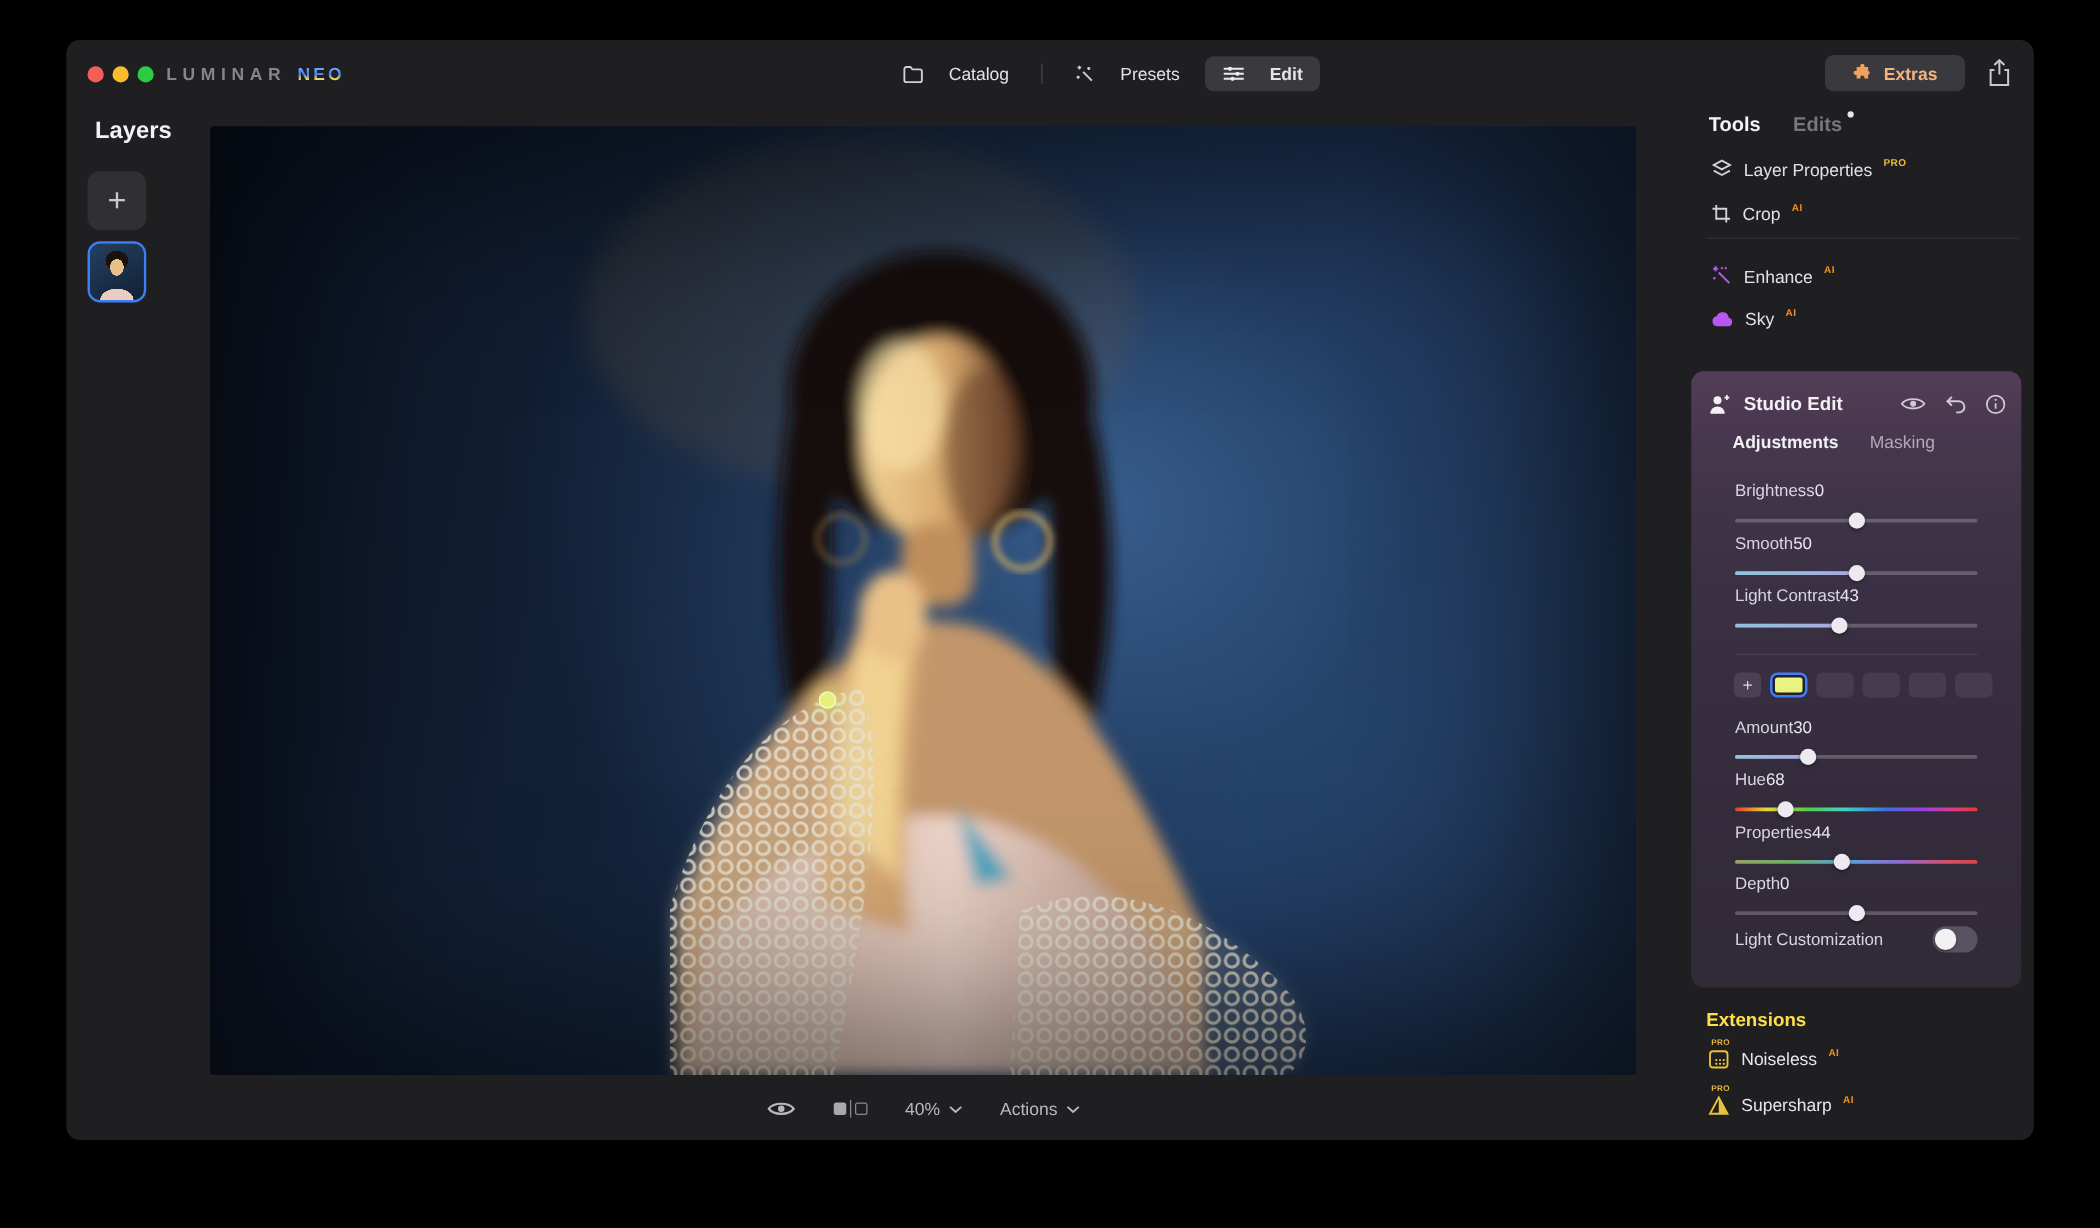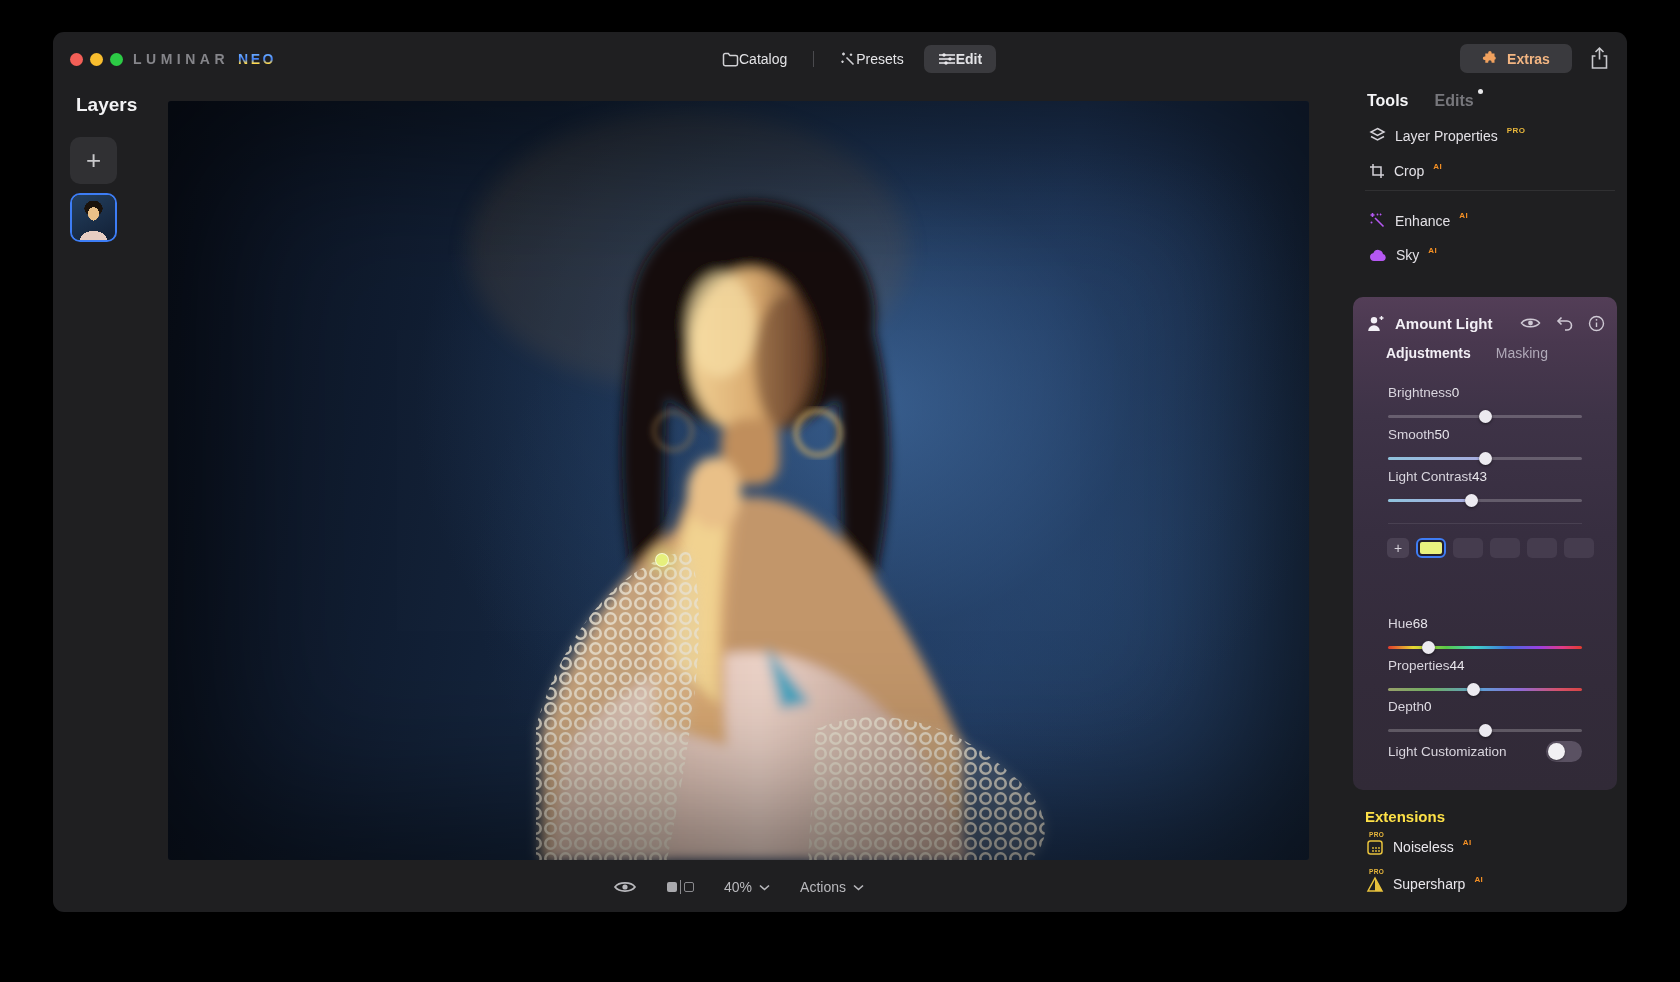--- a/index.html
+++ b/index.html
@@ -11,21 +11,21 @@
 
   
   .traffic { position:absolute; left:17px; top:21px; display:flex; gap:7px; }
   .traffic span { width:13px; height:13px; border-radius:50%; }
   .t-red{background:#f35f57;} .t-yellow{background:#f8bd2e;} .t-green{background:#2ccb45;}
   .logo { position:absolute; left:80px; top:19px; font-size:14px; font-weight:700; display:flex; gap:9px; align-items:center;}
   .logo-a { color:#85858a; letter-spacing:4.5px; }
   .logo-b { letter-spacing:2.5px; background:linear-gradient(180deg,#63a4ff 30%,#3f7df5 52%,#ffd84a 78%);
     -webkit-background-clip:text; background-clip:text; color:transparent; }
   .nav { position:absolute; left:655px; top:12px; height:30px; display:flex; align-items:center; gap:6px; }
-  .nav-btn { display:flex; align-items:center; gap:0; color:#e4e4e7; font-size:14px;
+  .nav-btn { display:flex; align-items:center; gap:20px; color:#e4e4e7; font-size:14px;
     padding:6px 14px; border-radius:7px; }
   .nav-btn.active { background:#3a3a3e; font-weight:600; }
   .nav-sep { width:1px; height:16px; background:#4a4a4e; margin:0 6px; }
   .extras { position:absolute; left:1407px; top:12px; width:112px; height:29px; background:#3a3a3e;
     border-radius:7px; display:flex; align-items:center; justify-content:center; gap:8px;
     color:#f2b582; font-size:14px; font-weight:600; }
   .share { position:absolute; left:1537px; top:15px; color:#c9c9cd; }
   svg.ic { display:block; }
 
   
@@ -302,21 +302,21 @@
     <span class="badge-ai">AI</span>
   </div>
 
   <div class="studio">
     <div class="st-header">
       <svg class="ic" width="19" height="17" viewBox="0 0 19 17" fill="#f2eff5">
           <circle cx="7" cy="5.2" r="3.2"></circle>
           <path d="M1.2 16 a5.8 5.8 0 0 1 11.6 0 Z"></path>
           <path d="M14.5 1 v4 M12.5 3 h4" stroke="#f2eff5" stroke-width="1.4" fill="none"></path>
         </svg>
-      <span class="st-title">Amount Light</span>
+      <span class="st-title">Studio Edit</span>
       <span class="st-hicons">
         <svg class="ic" width="21" height="14" viewBox="0 0 21 14" fill="none" stroke="#cfc9d4" stroke-width="1.5">
             <path d="M1.5 7 C5 2 16 2 19.5 7 C16 12 5 12 1.5 7 Z"></path>
             <circle cx="10.5" cy="7" r="2.4" fill="#cfc9d4" stroke="none"></circle>
           </svg>
         <svg class="ic" width="17" height="15" viewBox="0 0 17 15" fill="none" stroke="#cfc9d4" stroke-width="1.6">
             <path d="M5.5 1.5 2 5 5.5 8.5"></path>
             <path d="M2 5 h9 a4.5 4.5 0 0 1 0 9 h-2"></path>
           </svg>
         <svg class="ic" width="17" height="17" viewBox="0 0 17 17" fill="none" stroke="#cfc9d4" stroke-width="1.4">
@@ -373,20 +373,31 @@
         </div>
       <div class="sw-sel">
           <div class="fillc" style="background: rgb(233, 243, 127);"></div>
         </div>
       <div class="sw-slot"></div>
       <div class="sw-slot"></div>
       <div class="sw-slot"></div>
       <div class="sw-slot"></div>
     </div>
 
+    <div class="srow" style="top:277px">
+      <div class="shead">
+          <span>Amount</span>
+          <span class="sval">30</span>
+        </div>
+      <div class="strack">
+          <div class="rail"></div>
+          <div class="sfill" style="width: 30%;"></div>
+          <div class="sknob" style="left: calc(30% - 6.5px);"></div>
+        </div>
+    </div>
     <div class="srow" style="top:319px">
       <div class="shead">
           <span>Hue</span>
           <span class="sval">68</span>
         </div>
       <div class="strack">
           <div class="rail hue"></div>
           <div class="sknob" style="left: calc(21% - 6.5px);"></div>
         </div>
     </div>

